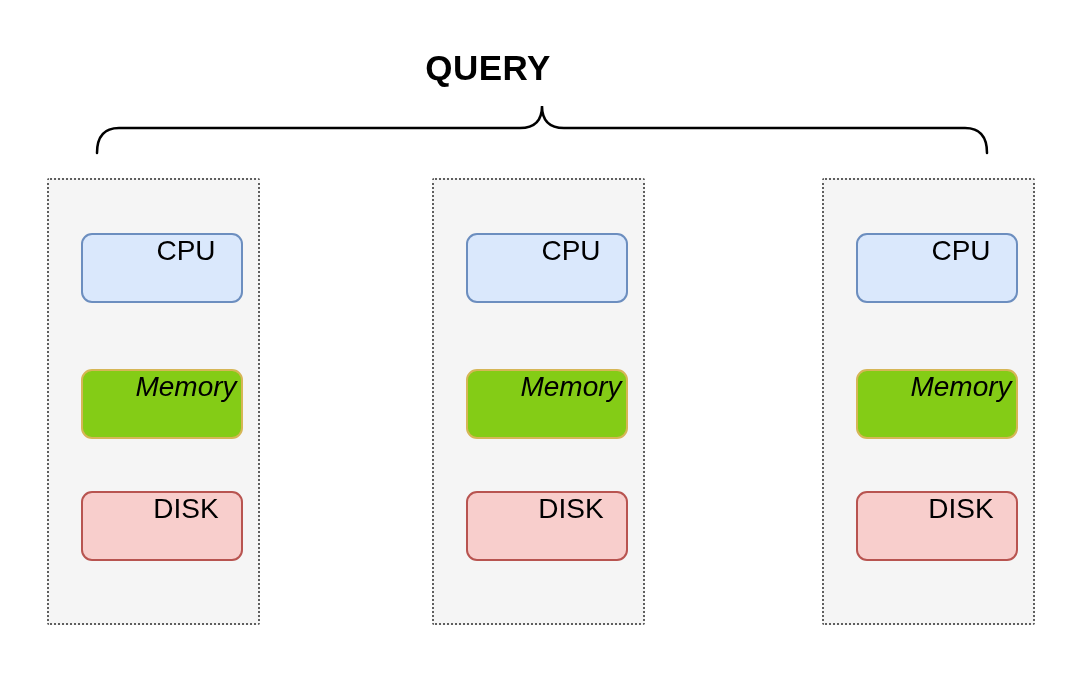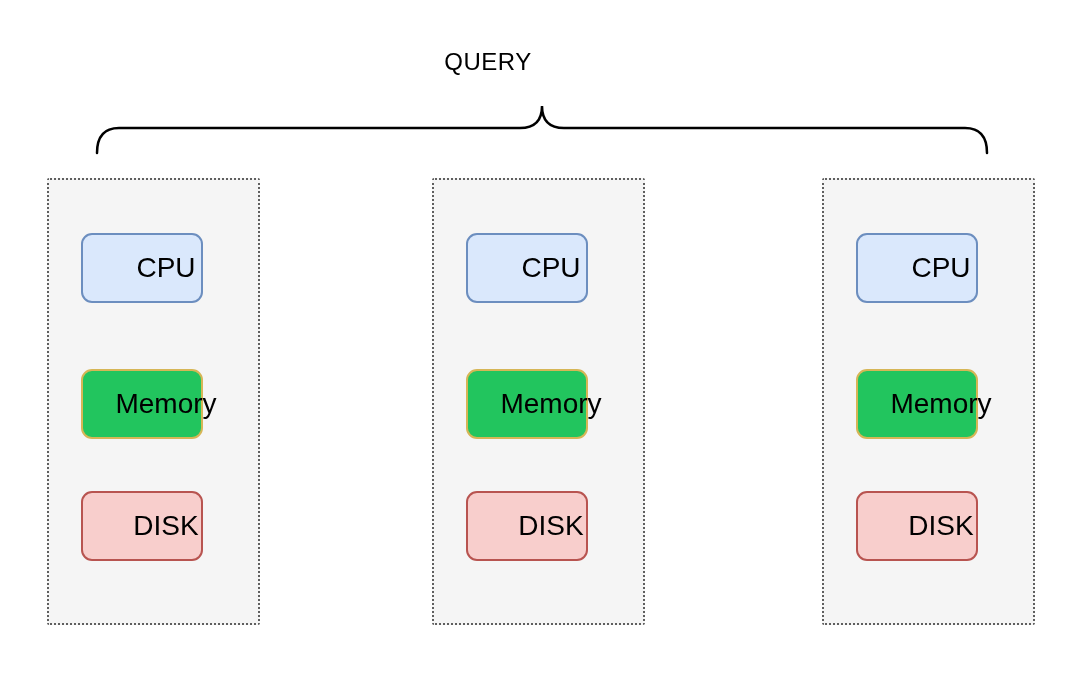--- a/index.html
+++ b/index.html
@@ -14,22 +14,22 @@
     height: 678px;
     background: #ffffff;
     overflow: hidden;
   }
   .diagram-title {
     position: absolute;
     top: 48px;
     left: 0;
     width: 976px;
     text-align: center;
-    font-size: 24px;
-    font-weight: 400;
+    font-size: 35px;
+    font-weight: 700;
     letter-spacing: 0.5px;
     color: #000000;
   }
   .brace-svg {
     position: absolute;
     left: 0;
     top: 0;
   }
   .node-container {
     position: absolute;
@@ -40,41 +40,41 @@
     border: 2px dotted #5f5f5f;
     border-radius: 2px;
     box-sizing: border-box;
   }
   .node-1 { left: 47px; }
   .node-2 { left: 432px; }
   .node-3 { left: 822px; }
   .component-box {
     position: absolute;
     left: 32px;
-    width: 122px;
+    width: 162px;
     height: 70px;
     border-radius: 11px;
     box-sizing: border-box;
     border: 2px solid;
     display: flex;
-    align-items: center;
     justify-content: center;
     font-size: 28px;
     color: #000000;
     padding-left: 48px;
   }
   .component-cpu {
     top: 53px;
     background: #dae8fc;
     border-color: #6c8ebf;
   }
   .component-memory {
     top: 189px;
-    background: #22c55e;
+    background: #84cc16;
     border-color: #d6b656;
+    font-style: italic;
   }
   .component-disk {
     top: 311px;
     background: #f8cecc;
     border-color: #b85450;
   }
 </style>
 </head>
 <body>
 

